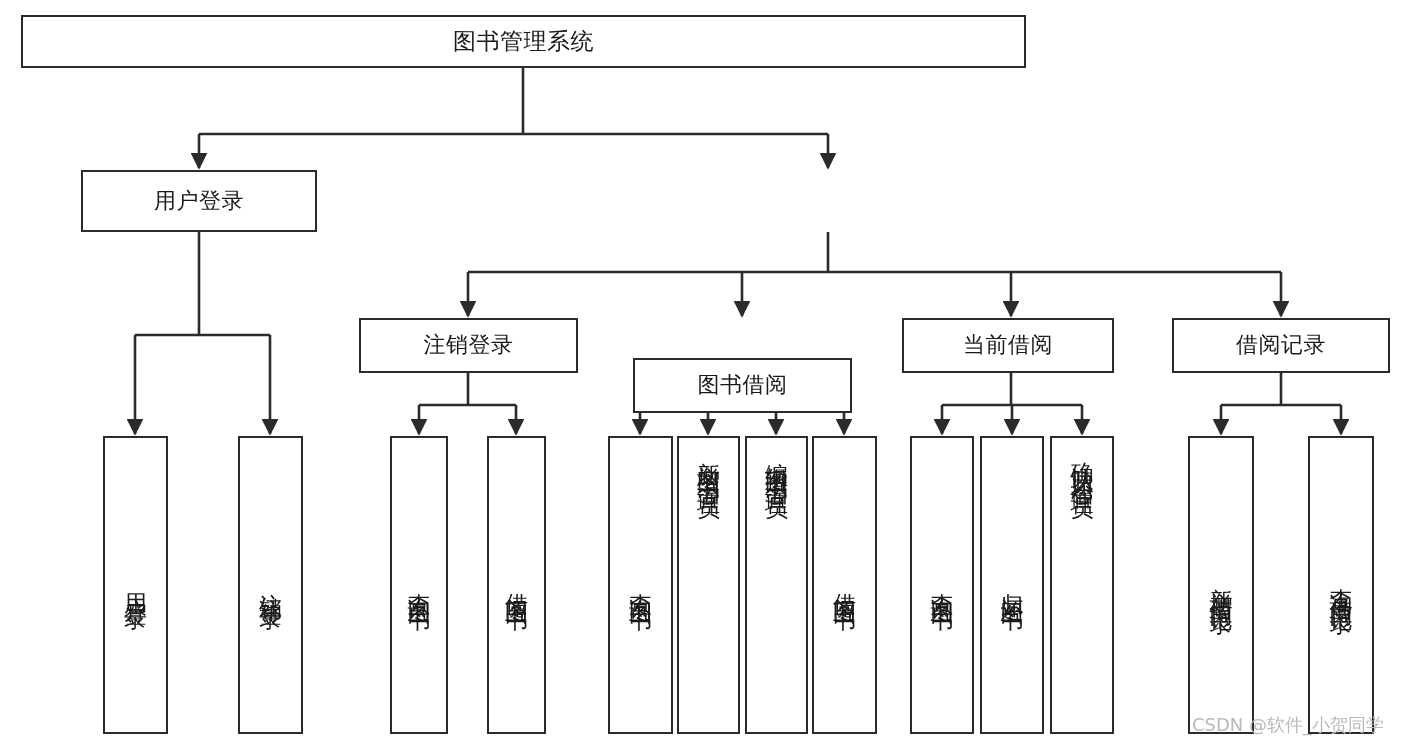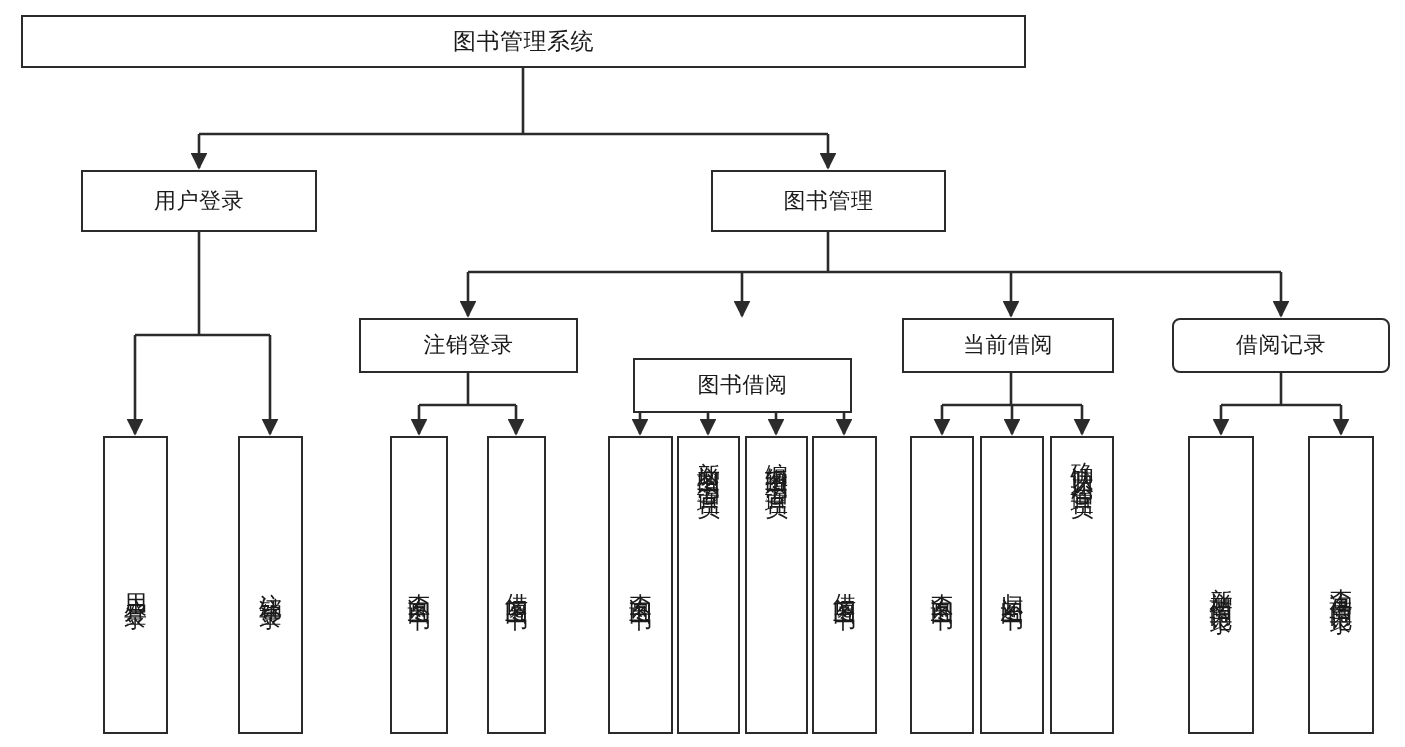--- a/index.html
+++ b/index.html
@@ -138,37 +138,34 @@
   </svg>
 
   <div class="node horizontal root" style="left:21px; top:15px; width:1005px; height:53px;">
     <span class="node-label">图书管理系统</span>
   </div>
 
   <div class="node horizontal" style="left:81px; top:170px; width:236px; height:62px;">
     <span class="node-label">用户登录</span>
   </div>
 
-  <div class="node horizontal" style="left:711px; top:170px; width:235px; height:62px;">
-    <span class="node-label">图书管理</span>
-  </div>
 
   <div class="node horizontal" style="left:359px; top:318px; width:219px; height:55px;">
     <span class="node-label">注销登录</span>
   </div>
 
   <div class="node horizontal" style="left:633px; top:318px; width:219px; height:55px;margin-top:40px;">
     <span class="node-label">图书借阅</span>
   </div>
 
   <div class="node horizontal" style="left:902px; top:318px; width:212px; height:55px;">
     <span class="node-label">当前借阅</span>
   </div>
 
-  <div class="node horizontal" style="left:1172px; top:318px; width:218px; height:55px;border-radius:8px;">
+  <div class="node horizontal" style="left:1172px; top:318px; width:218px; height:55px;">
     <span class="node-label">借阅记录</span>
   </div>
 
   <div class="node vertical centered" style="left:103px; top:436px; width:65px; height:298px;">
     <span class="node-label">用户登录</span>
   </div>
 
   <div class="node vertical centered" style="left:238px; top:436px; width:65px; height:298px;">
     <span class="node-label">注销登录</span>
   </div>
@@ -210,14 +207,15 @@
   </div>
 
   <div class="node vertical centered" style="left:1188px; top:436px; width:66px; height:298px;">
     <span class="node-label">新增借阅记录</span>
   </div>
 
   <div class="node vertical centered" style="left:1308px; top:436px; width:66px; height:298px;">
     <span class="node-label">查询借阅记录</span>
   </div>
 
+  <div id="watermark">CSDN @软件_小贺同学</div>
 
 </div>
 
 </body></html>

